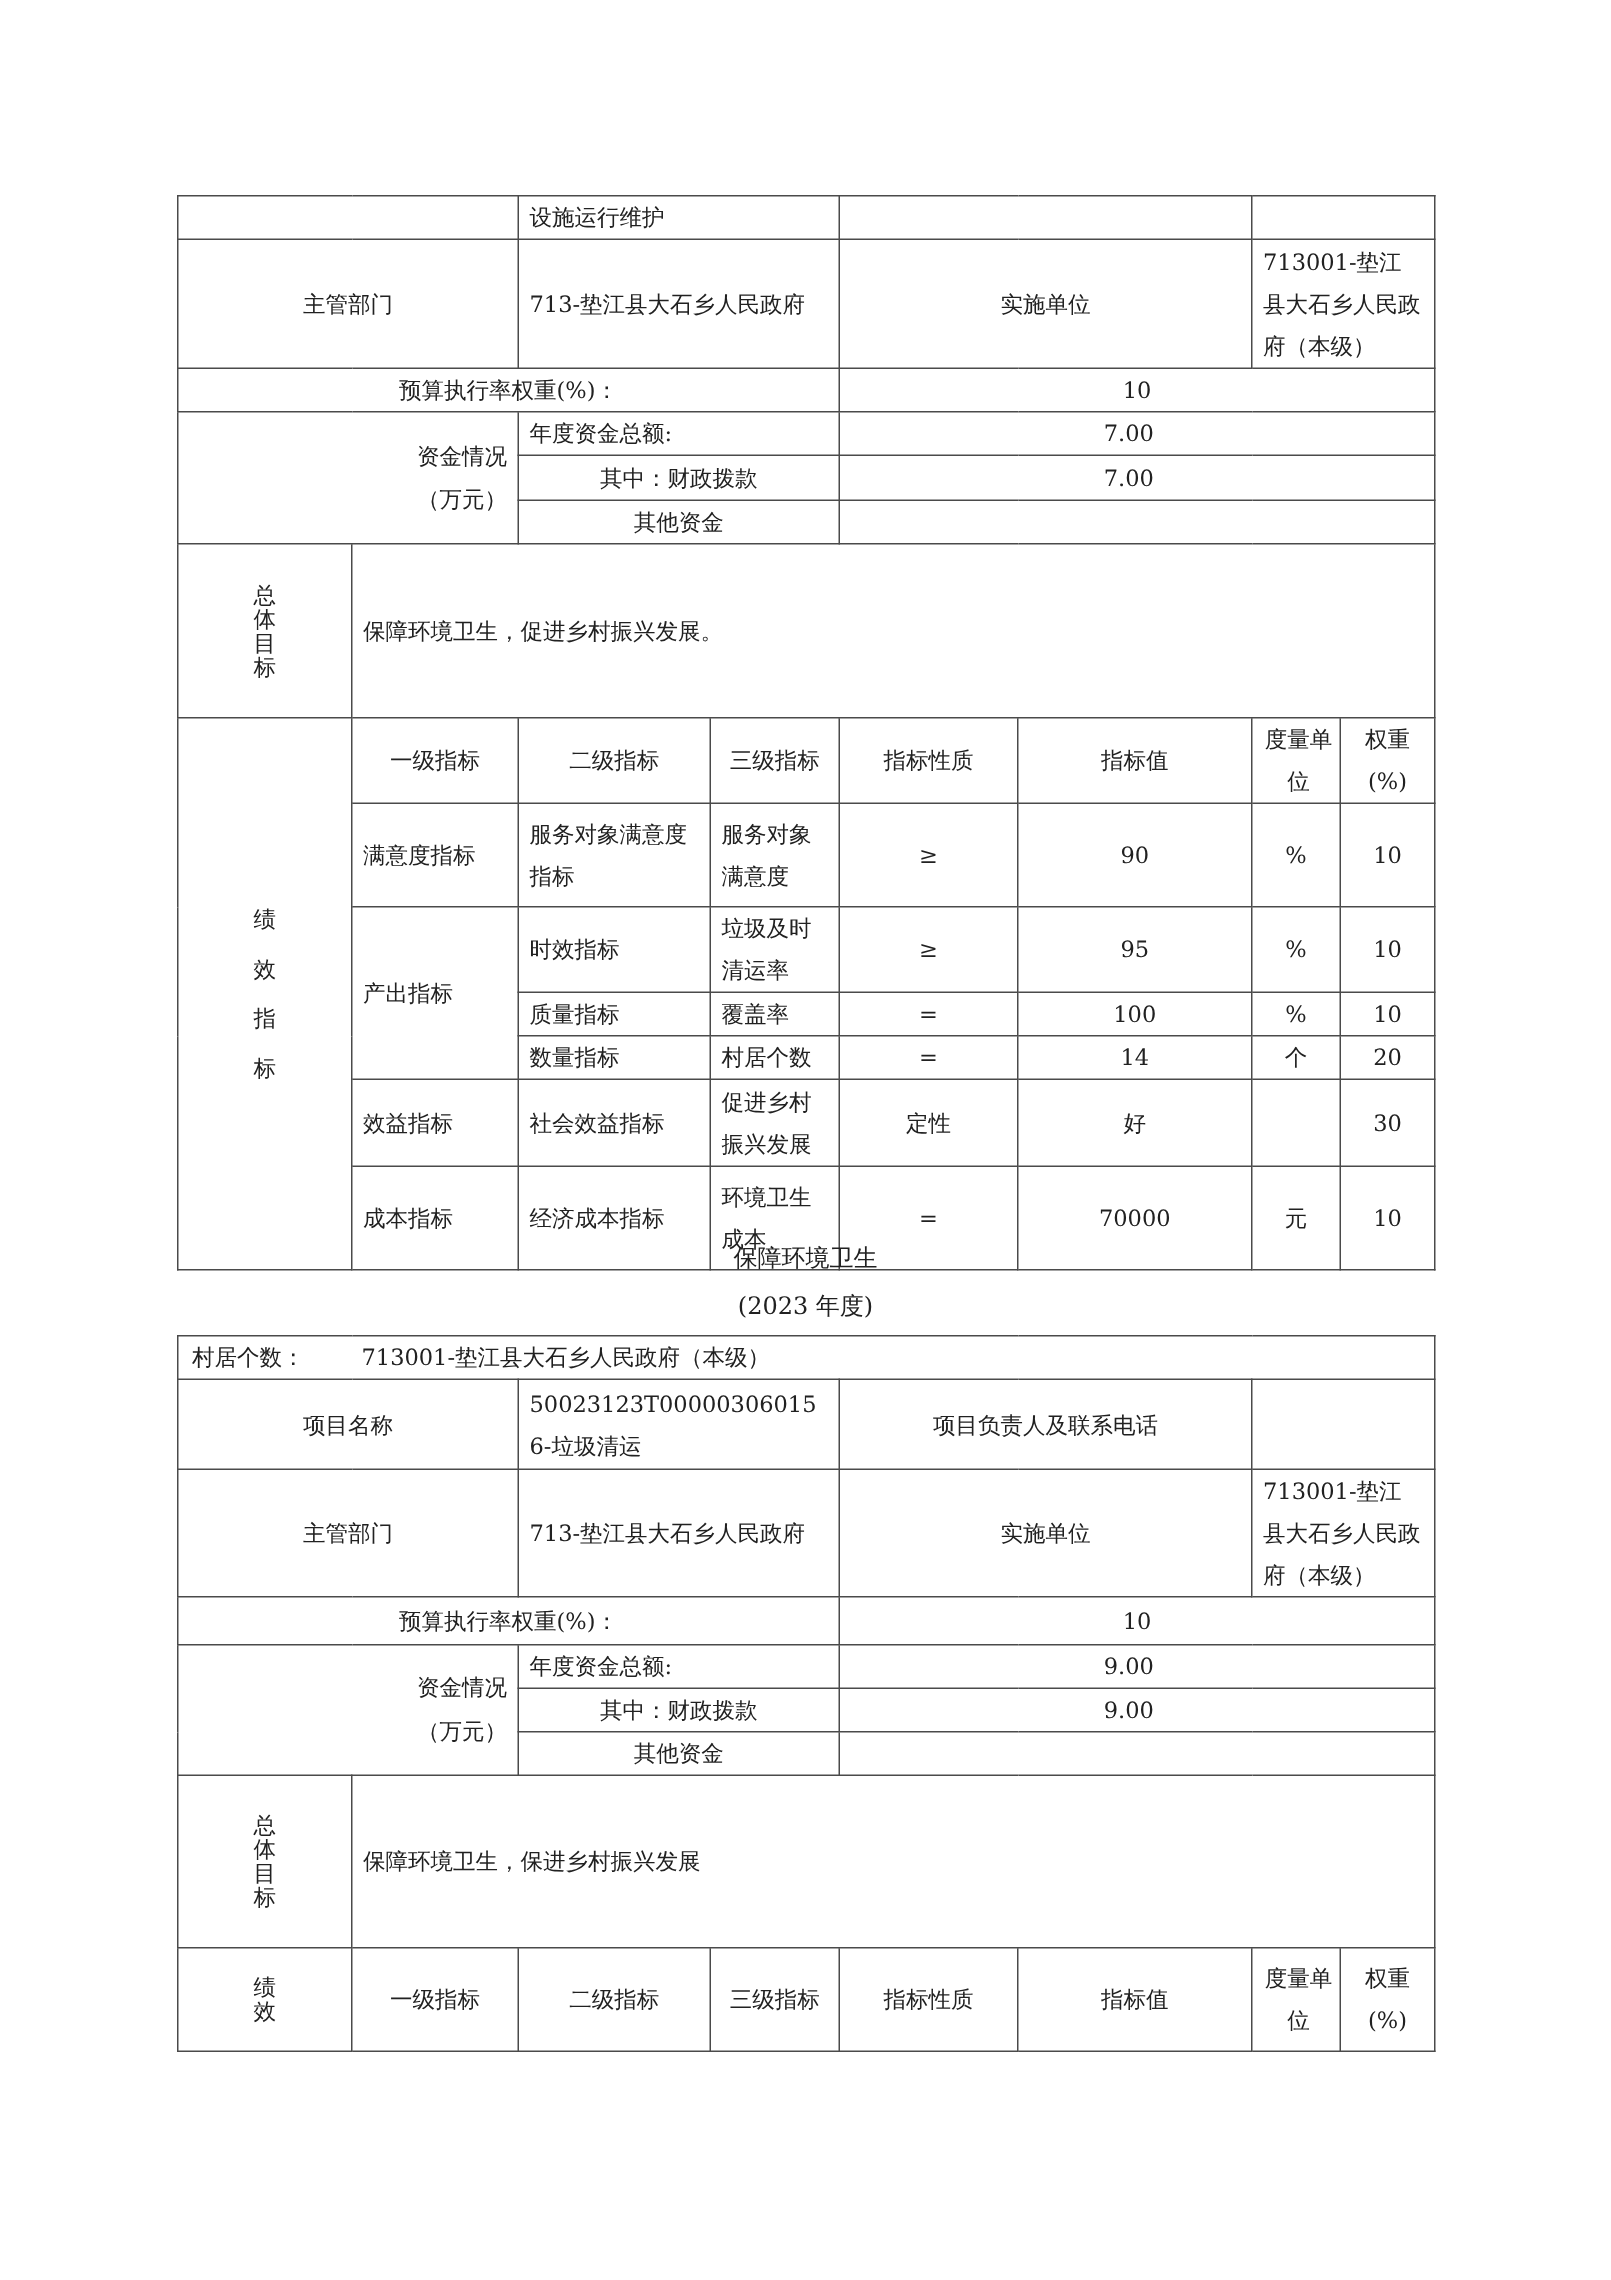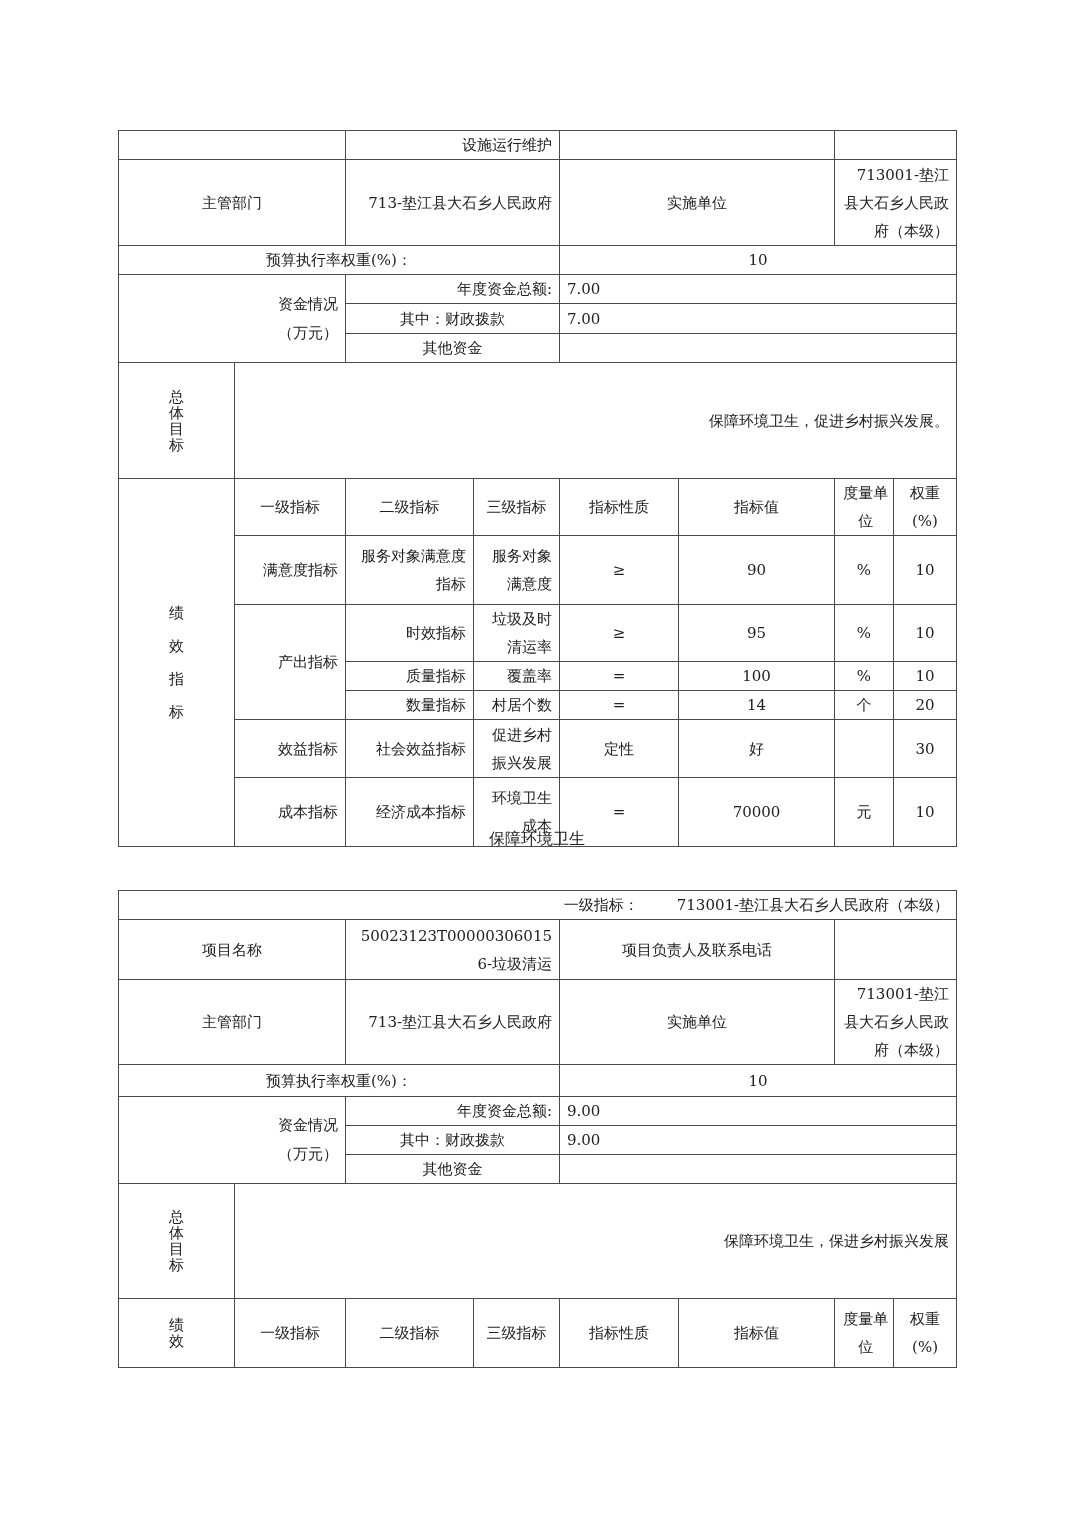--- a/index.html
+++ b/index.html
@@ -20,22 +20,22 @@
   .tbl td{
     border:1px solid #4a4a4a;
     padding:0 7px;
     vertical-align:middle;
     line-height:28px;
     overflow:hidden;
   }
   .t1{position:absolute;left:118px;top:130px;}
   .t2{position:absolute;left:118px;top:890px;}
   .c{text-align:center;}
-  .l{text-align:right;}
-  .r{text-align:left;padding-right:18px !important;margin-top:36px;}
+  .l{text-align:left;}
+  .r{text-align:center;padding-right:18px !important;margin-top:36px;}
   .wrap{word-break:break-all;}
   
   .v{width:1.05em;margin:0 auto;word-break:break-all;text-align:center;line-height:16px;}
   .v33{line-height:33px;}
   
   .hdr-unit{width:3.15em;margin:0 auto;word-break:break-all;text-align:center;}
   .hdr-wt{width:2.2em;margin:0 auto;word-break:break-all;text-align:center;}
   .fund-line{text-align:right;line-height:29px;}
   .title-block{
     position:absolute;left:118px;top:826px;width:838px;
@@ -174,37 +174,38 @@
       <td class="c">=</td>
       <td class="c">70000</td>
       <td class="c">元</td>
       <td class="c">10</td>
     </tr>
   </tbody>
     </table>
 
   <div class="title-block">
     <div class="doc-title">保障环境卫生</div>
+    <div class="doc-sub">(2023 年度)</div>
   </div>
 
   <table class="tbl t2">
     <colgroup>
       <col style="width:116px">
         <col style="width:111px">
         <col style="width:128px">
         <col style="width:86px">
       <col style="width:119px">
         <col style="width:156px">
         <col style="width:59px">
         <col style="width:63px">
     </colgroup>
     <tbody>
         <tr class="h25">
       <td colspan="8" class="l">
-        <span class="report-label">一级指标：</span><span class="report-value">713001-垫江县大石乡人民政府（本级）</span>
+        <span class="report-label">村居个数：</span><span class="report-value">713001-垫江县大石乡人民政府（本级）</span>
       </td>
     </tr>
     <tr class="h60">
       <td colspan="2" class="c">项目名称</td>
       <td colspan="2" class="l wrap">50023123T000003060156-垃圾清运</td>
       <td colspan="2" class="c wrap">项目负责人及联系电话</td>
       <td colspan="2" class="l wrap"></td>
     </tr>
     <tr class="h85">
       <td colspan="2" class="c">主管部门</td>

